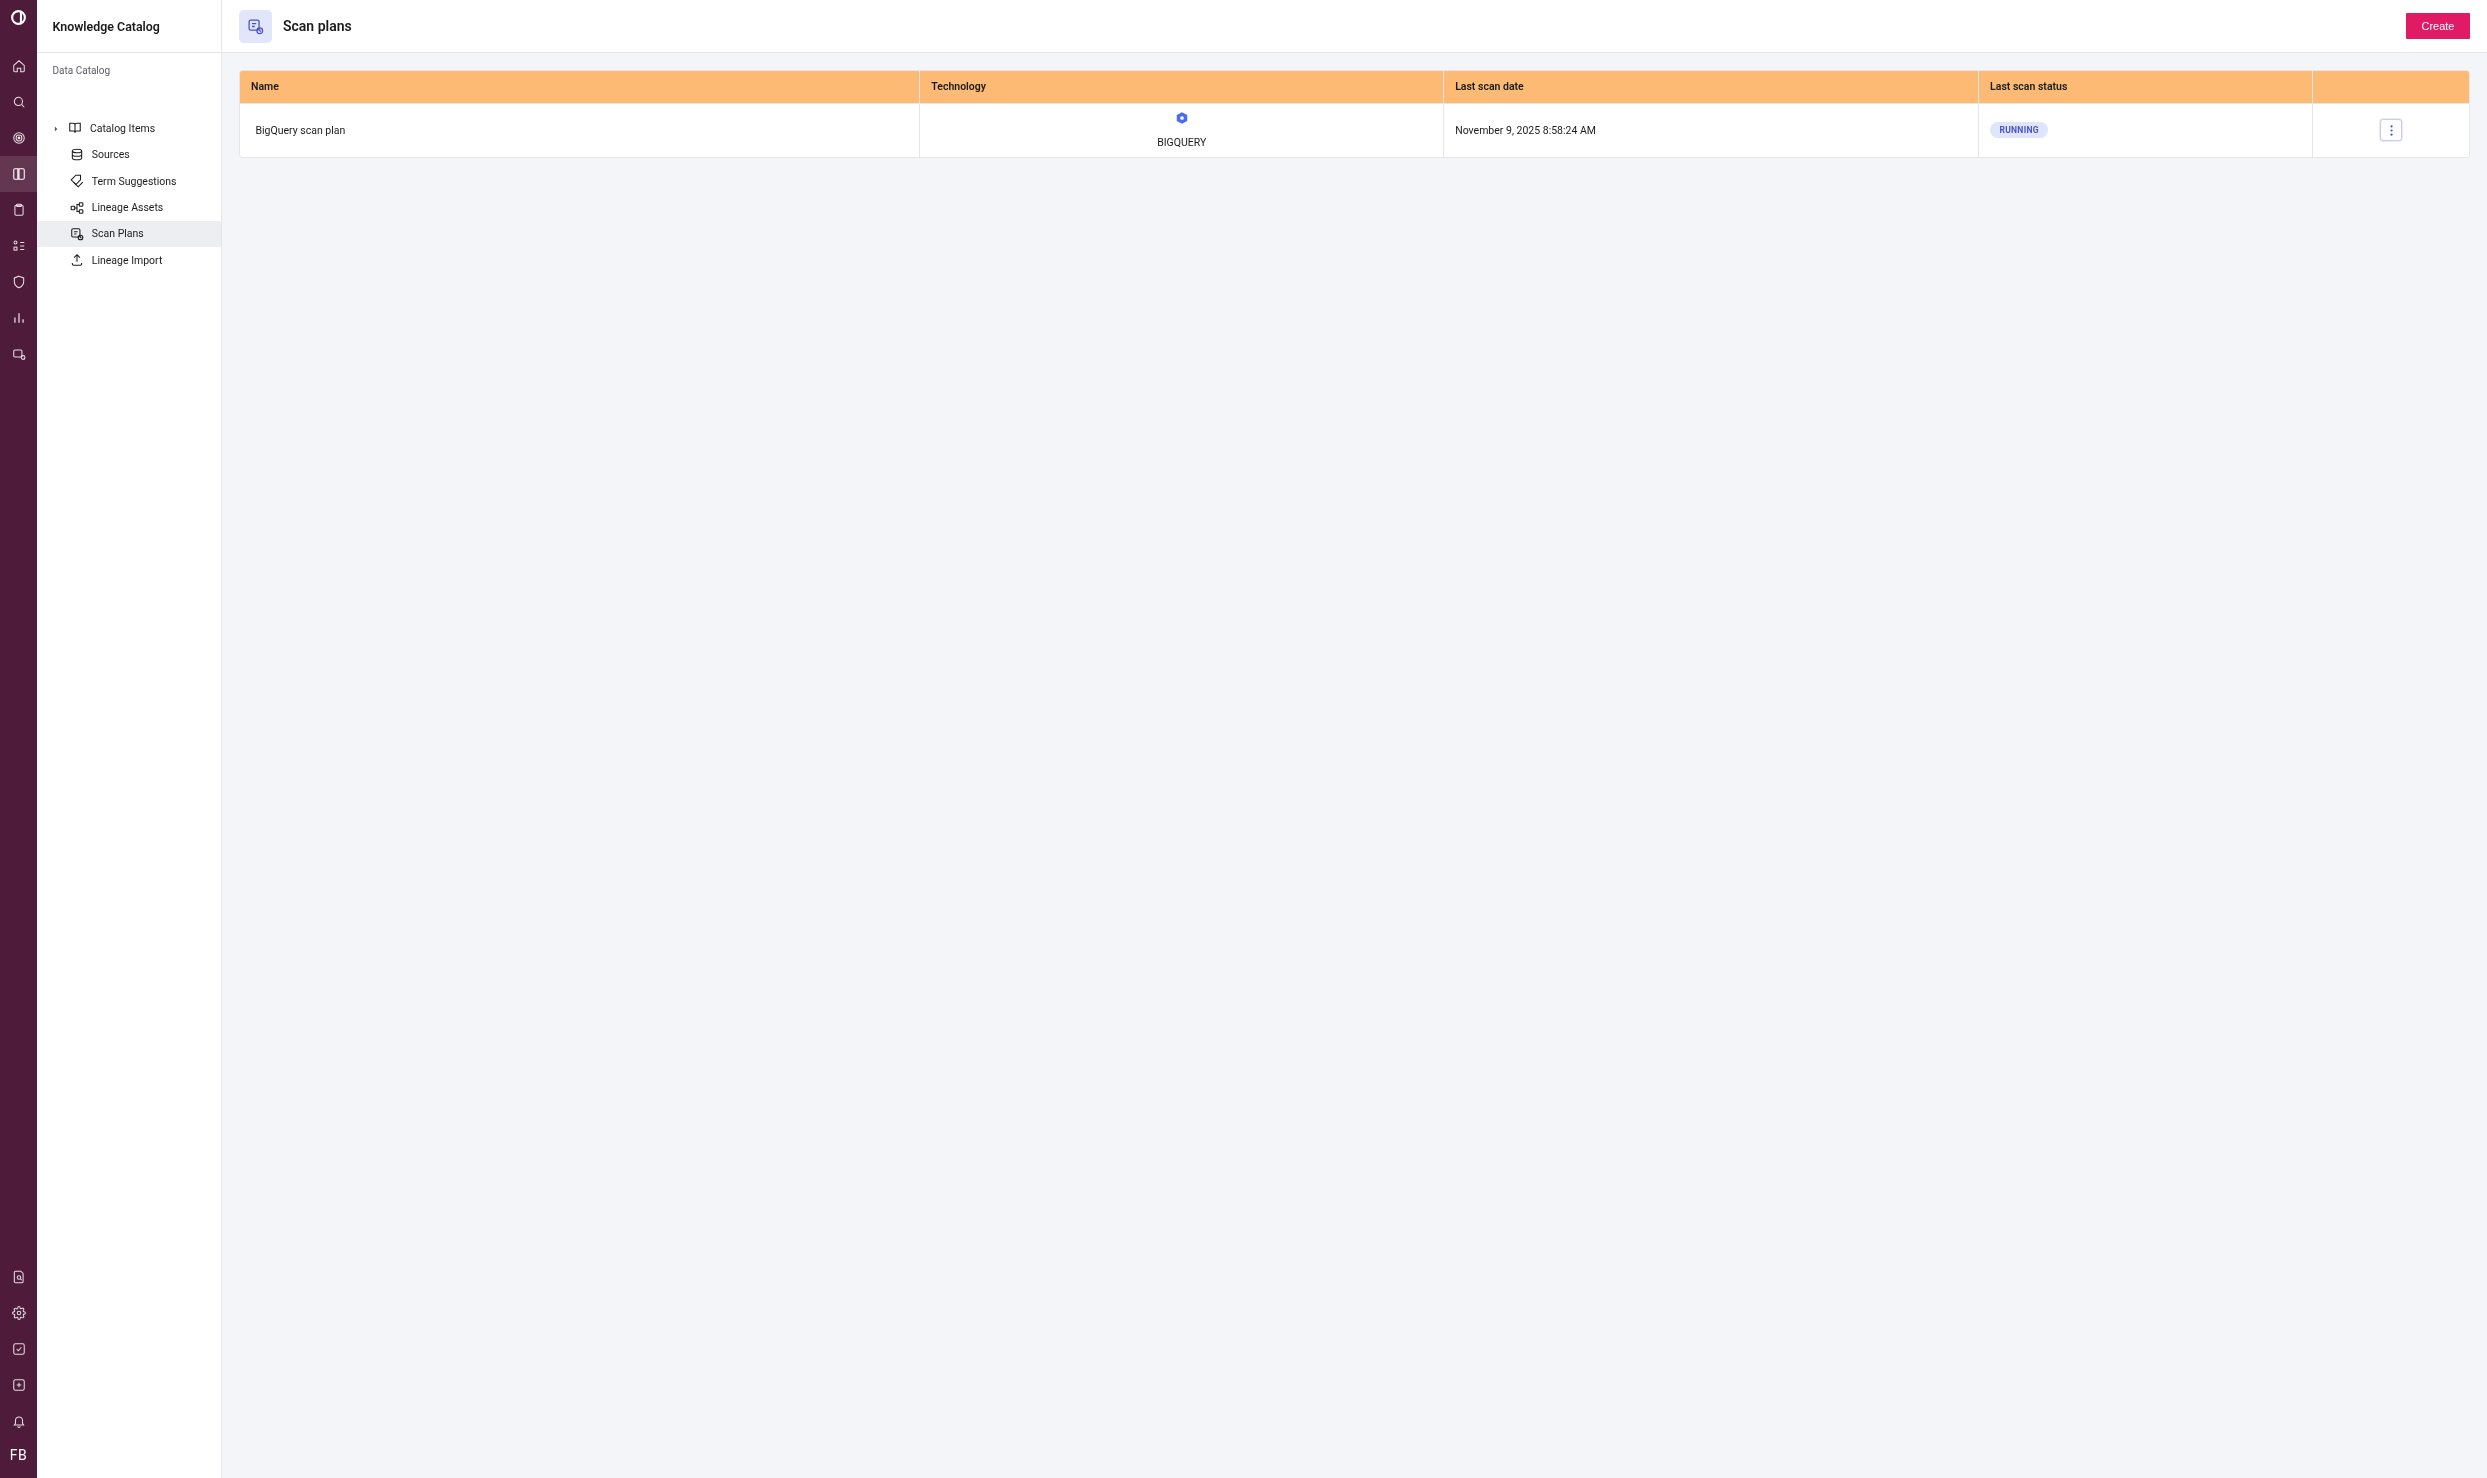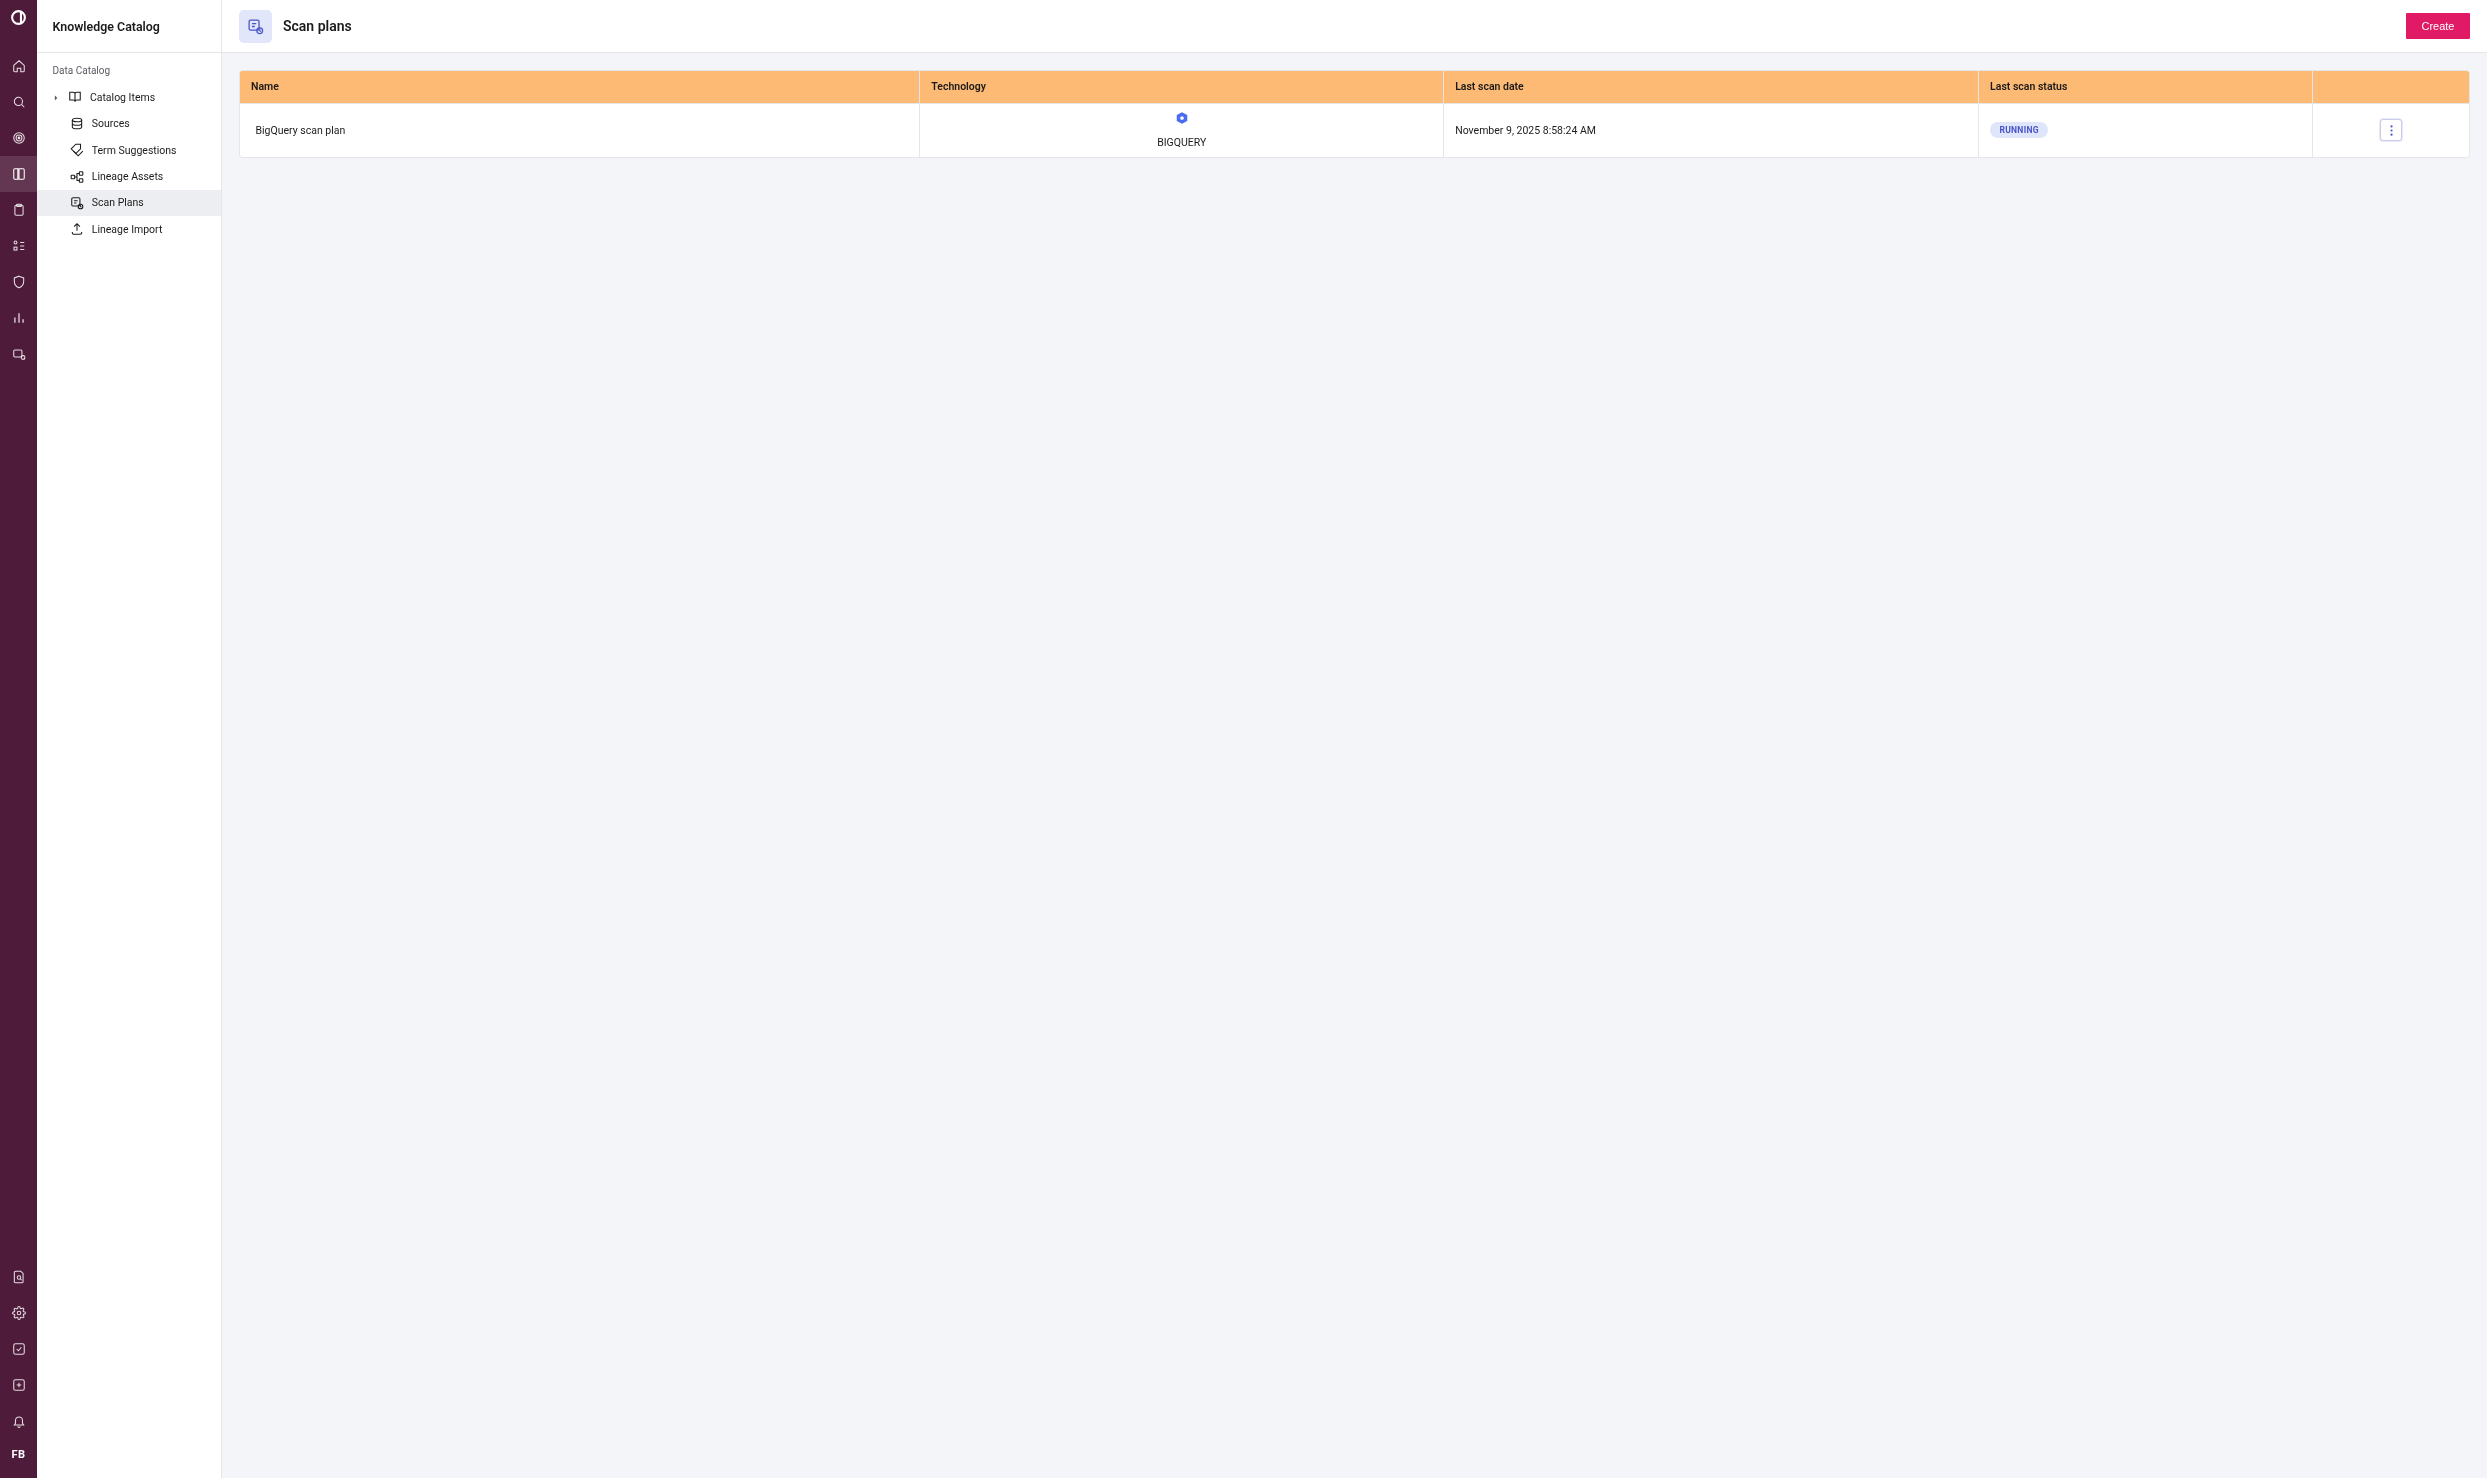--- a/index.html
+++ b/index.html
@@ -52,22 +52,22 @@
   .rail-item svg { width: 14px; height: 14px; }
   .rail-item.active { background: rgba(255,255,255,0.12); color: #ffffff; }
   .rail-spacer { flex: 1; }
   .rail-avatar {
     width: 37px;
     height: 31px;
     display: flex;
     align-items: center;
     justify-content: center;
     color: #ffffff;
-    font-size: 11px;
-    font-weight: 700;
+    font-size: 14px;
+    font-weight: 400;
     letter-spacing: 0.4px;
   }
 
   
   .sidebar {
     width: 185px;
     border-right: 0.8px solid #e6e6e9;
     display: flex;
     flex-direction: column;
     flex-shrink: 0;
@@ -92,21 +92,21 @@
   .nav-item {
     display: flex;
     align-items: center;
     gap: 7.8px;
     padding: 6.2px 15.5px 6.2px 26.4px;
     cursor: pointer;
     font-size: 10.5px;
     color: #1b1b1b;
     position: relative;
   }
-  .nav-item.has-children { padding-left: 15.5px; }
+  .nav-item.has-children { padding-left: 15.5px; margin-top: 31px; }
   .nav-item.has-children .chevron {
     width: 7.8px;
     color: #555;
   }
   .nav-item.child { padding-left: 33px; }
   .nav-item.active { background: #eceef1; }
   .nav-icon { width: 14px; height: 14px; color: #1b1b1b; flex-shrink:0; display:flex; align-items:center; justify-content:center; }
   .nav-icon svg { width: 14px; height: 14px; }
 
   

